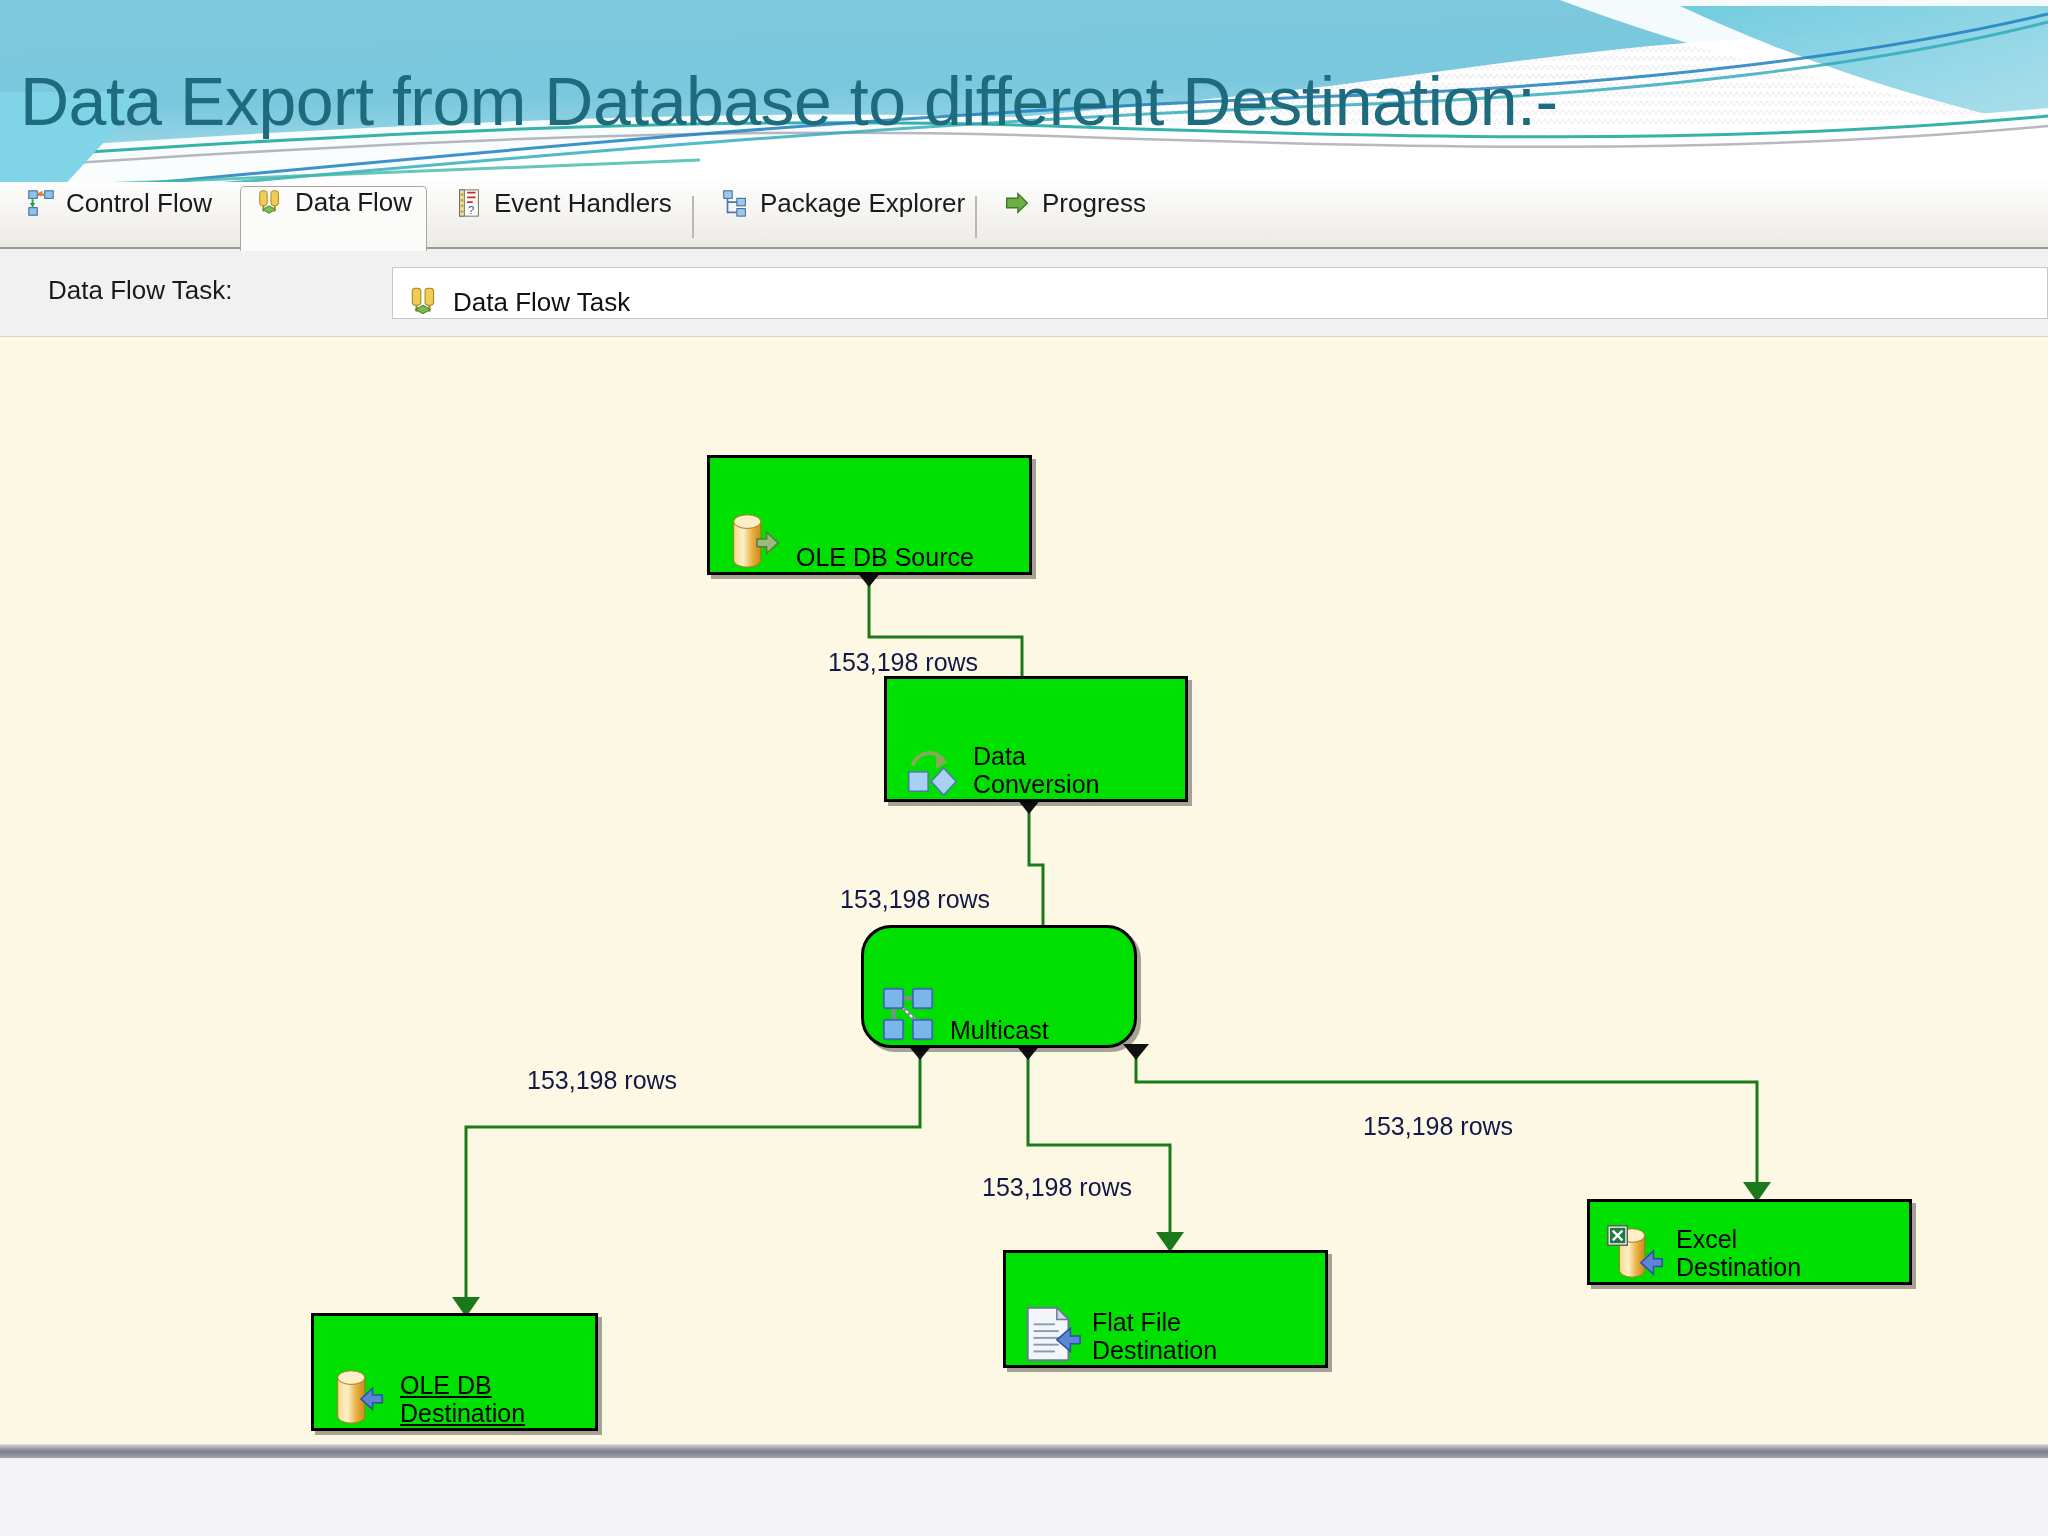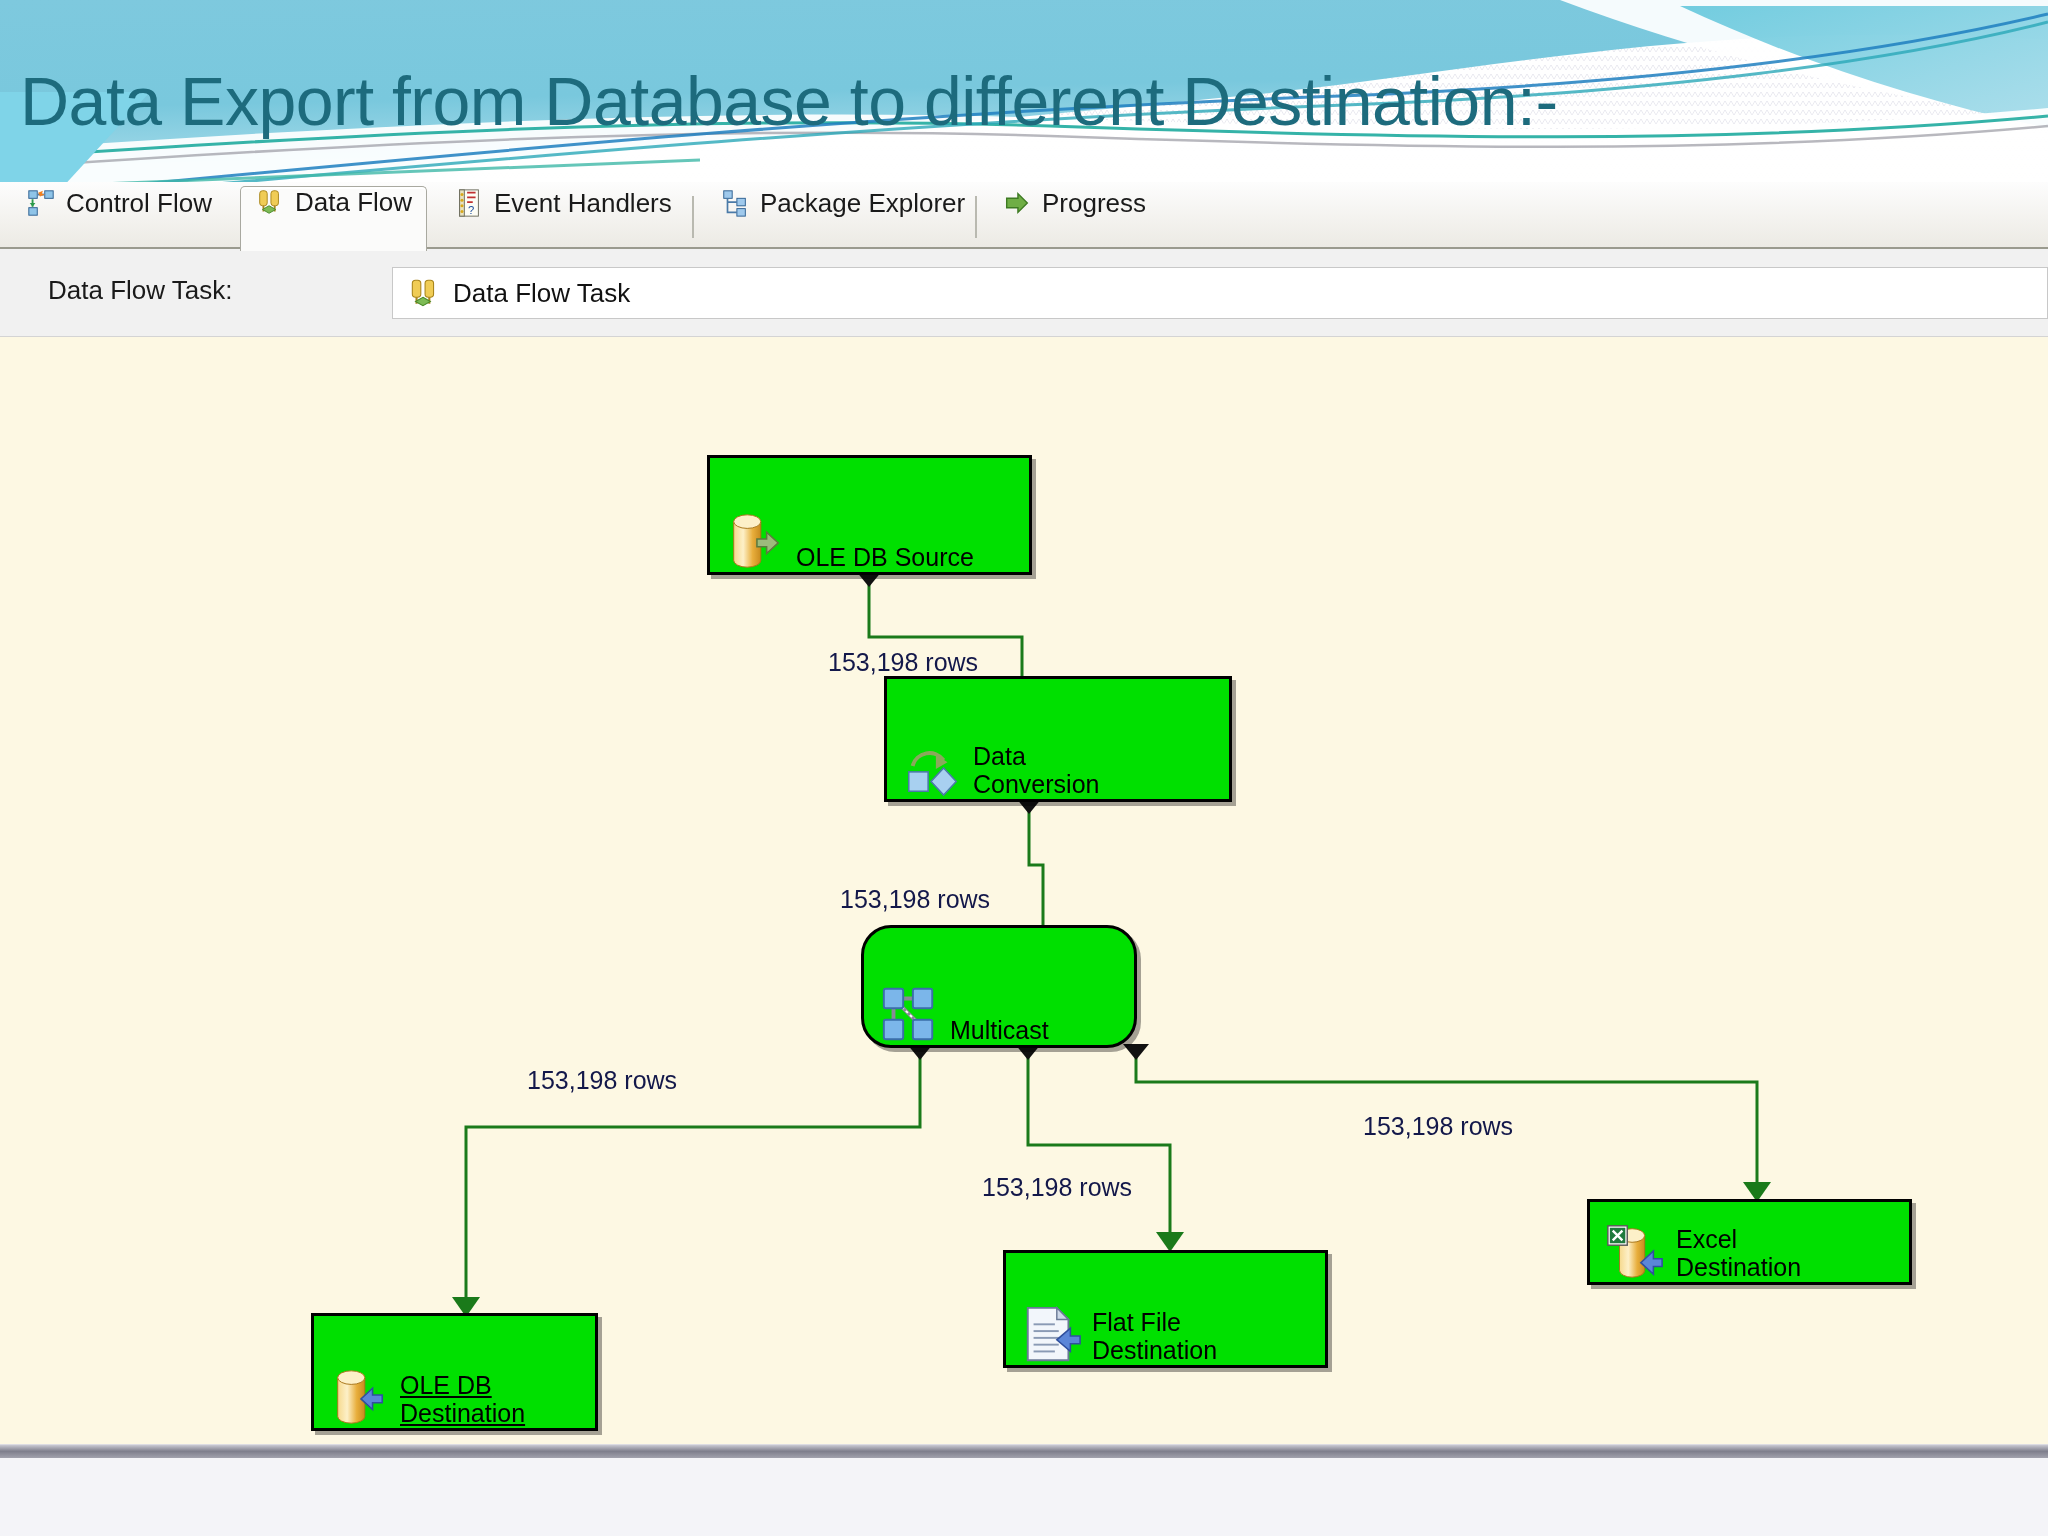--- a/index.html
+++ b/index.html
@@ -113,21 +113,21 @@
   #task-combo {
     position: absolute;
     left: 392px;
     top: 18px;
     width: 1656px;
     height: 52px;
     background: #ffffff;
     border: 1px solid #c8c8c8;
     box-sizing: border-box;
     display: flex;
-    align-items: center;
+    align-items: flex-end;
     gap: 12px;
     padding-left: 14px;
   }
   #task-combo .combo-text { font-size: 26px; color: #111; white-space: nowrap; }
 
   
   #flow-canvas {
     position: absolute;
     left: 0;
     top: 155px;
@@ -345,21 +345,21 @@
               <stop offset="100%" stop-color="#c88a1e"></stop>
           </linearGradient>
         </defs>
         <path d="M10 12 h28 v40 a14 7 0 0 1 -28 0 z" fill="url(#cylA)" stroke="#a8761a"></path>
         <ellipse cx="24" cy="12" rx="14" ry="7" fill="#fdf0c8" stroke="#a8761a"></ellipse>
         <path d="M34 30 h10 v-7 l12 11 l-12 11 v-7 h-10 z" fill="#9dba7c" stroke="#5c7a3e" stroke-width="1.6"></path>
       </svg>
       <div class="node-label">OLE DB Source</div>
     </div>
 
-    <div class="node" style="left:884px; top:339px; width:348px; height:126px;">
+    <div class="node" style="left:884px; top:339px; width:304px; height:126px;">
       <svg class="node-icon" viewBox="0 0 64 64">
         <path d="M12 30 a18 18 0 0 1 32 -6" fill="none" stroke="#8aa85c" stroke-width="4"></path>
         <path d="M36 18 l12 8 l-12 7 z" fill="#8aa85c"></path>
         <rect x="8" y="36" width="20" height="20" fill="#a8d0f0" stroke="#4a7aa8" stroke-width="1.6"></rect>
         <path d="M44 32 l13 14 l-13 14 l-13 -14 z" fill="#a8d0f0" stroke="#4a7aa8" stroke-width="1.6"></path>
       </svg>
       <div class="node-label">Data
 Conversion</div>
     </div>
 

